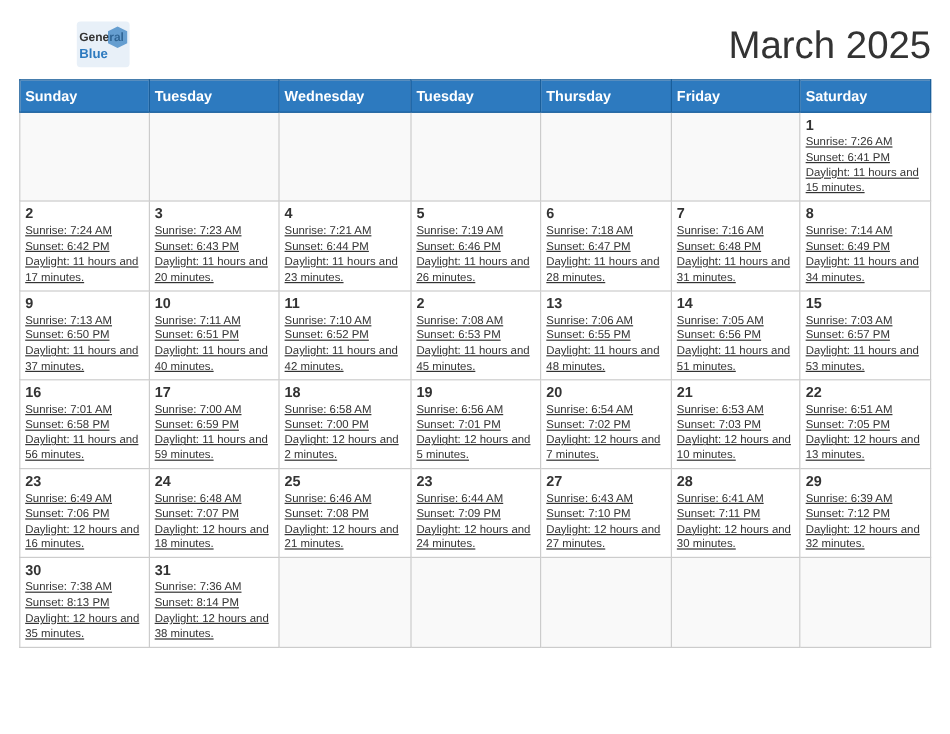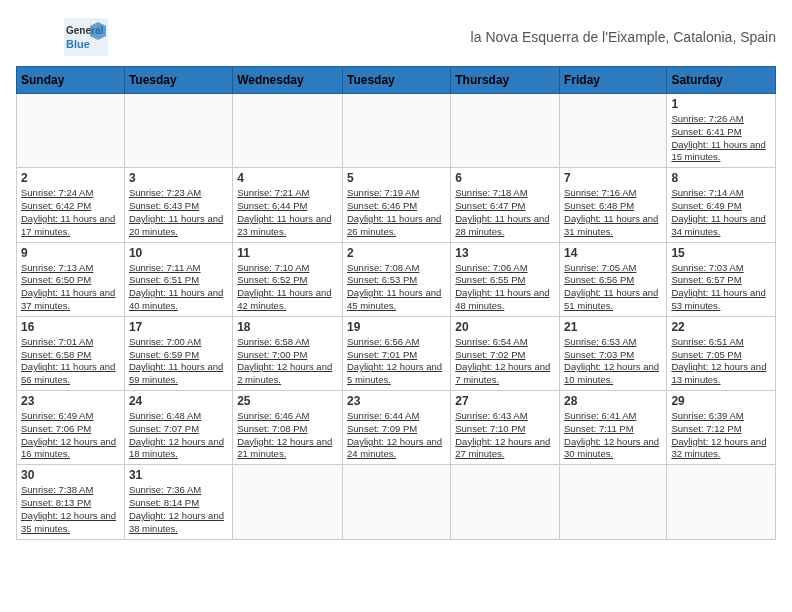--- a/index.html
+++ b/index.html
@@ -34,21 +34,21 @@
       font-size: 14px;
       color: #555;
     }
     .calendar {
       width: 100%;
       border-collapse: collapse;
       border: 1px solid #ccc;
     }
     .calendar th {
       background-color: #2d7abf;
-      color: #000000;
+      color: #ffffff;
       font-size: 12px;
       font-weight: bold;
       padding: 6px 4px;
       text-align: left;
       border: 1px solid #1a5e9a;
     }
     .calendar td {
       vertical-align: top;
       border: 1px solid #ccc;
       padding: 3px 4px;
@@ -80,21 +80,21 @@
 <div class="header-area">
   <div class="logo">
   <svg width="48" height="42" viewBox="0 0 48 42">
     <rect x="2" y="2" width="44" height="38" rx="3" fill="#e8f0f8"></rect>
     <text x="4" y="18" font-size="10" font-weight="bold" fill="#333" font-family="Arial">General</text>
     <text x="4" y="32" font-size="11" font-weight="bold" fill="#2d7abf" font-family="Arial">Blue</text>
     <polygon points="36,6 44,10 44,20 36,24 28,20 28,10" fill="#2d7abf" opacity="0.7"></polygon>
   </svg>
 </div>
   <div class="title-area">
-    <div class="subtitle">la Nova Esquerra de l'Eixample, Catalonia, Spain</div>
+    <div class="month-title">March 2025</div>
   </div>
 </div>
 
 <table class="calendar">
   <thead>
     <tr>
       <th>Sunday</th>
       <th>Tuesday</th>
       <th>Wednesday</th>
       <th>Tuesday</th>

